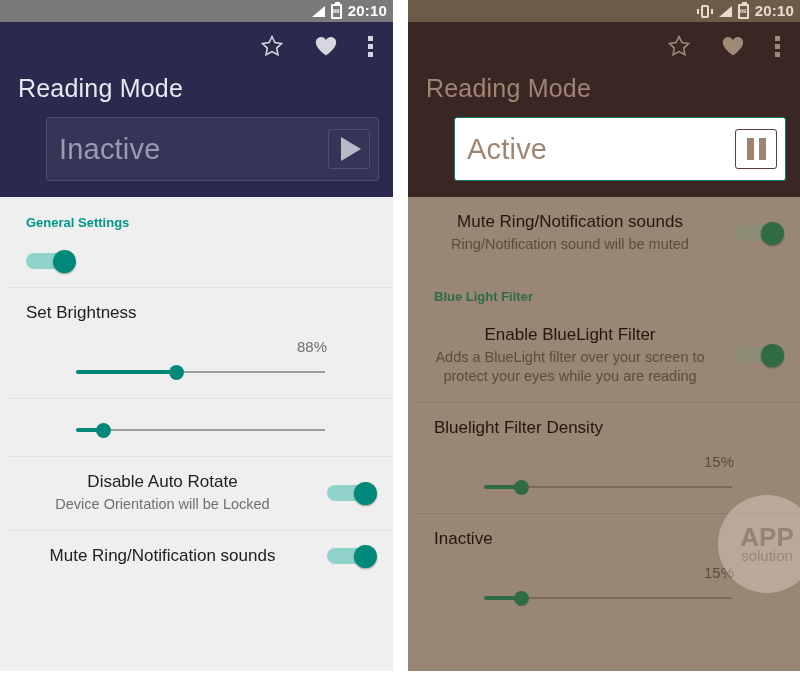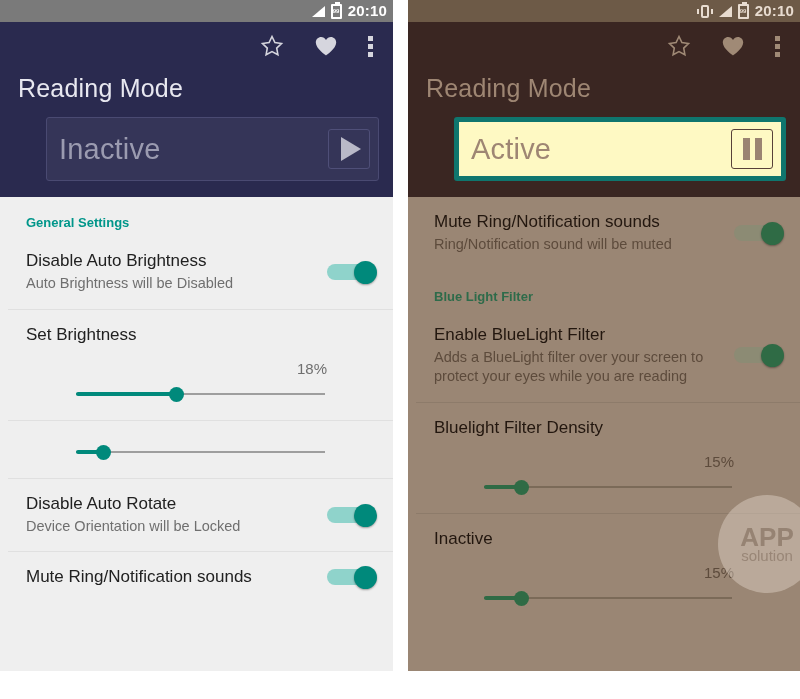--- a/index.html
+++ b/index.html
@@ -95,21 +95,21 @@
     padding:4px 0 14px 0;
   }
   .left  .app-title{ color:#e8e8f0; }
   .right .app-title{ color:#9e8673; }
 
   .state-box{
     height:64px; border-radius:3px; display:flex; align-items:center;
     justify-content:space-between; padding:0 8px 0 12px;margin-left:28px;
   }
   .left  .state-box{ background:#353558; border:1px solid #4a4a72; }
-  .right .state-box{ background:#fef9c3; border:5px solid #0f766e; }
+  .right .state-box{ background:#ffffff; border:1px solid #0f766e; }
 
   .state-text{ font-size:29px; font-weight:300; letter-spacing:.2px; }
   .left  .state-text{ color:#9b9bb0; }
   .right .state-text{ color:#9e8673; }
 
   .state-btn{
     width:42px; height:40px; border-radius:3px;
     display:flex; align-items:center; justify-content:center;
   }
   .left  .state-btn{ border:1px solid #4f4f78; }
@@ -134,21 +134,21 @@
   .left  .section-head{ color:#00968a; }
   .right .section-head{ color:#2e6b4a; }
 
   .row{ position:relative; padding:14px 16px 16px 26px; }
   .row.divider:after{
     content:""; position:absolute; left:8px; right:0; bottom:0; height:1px;
   }
   .left  .row.divider:after{ background:#e0e0e0; }
   .right .row.divider:after{ background:#8d7b6a; }
 
-  .row-main{ display:flex; align-items:center; justify-content:space-between; gap:28px; }
+  .row-main{ display:flex; align-items:center; justify-content:space-between; gap:28px;text-align:center; }
   .row-texts{ flex:1 1 auto; min-width:0; }
 
   .row-title{ font-size:17px; line-height:1.3; }
   .left  .row-title{ color:#212121; }
   .right .row-title{ color:#23170f; }
 
   .row-sub{ font-size:14.5px; line-height:1.35; margin-top:2px; }
   .left  .row-sub{ color:#6f6f6f; }
   .right .row-sub{ color:#5d4b3c; }
 
@@ -241,34 +241,30 @@
           <i class="play-tri"></i>
         </span>
       </div>
     </div>
 
     <div class="content">
       <div class="section-head">General Settings</div>
 
       <div class="row divider">
         <div class="row-main">
-          <div class="row-texts">
-            <div class="row-title">Disable Auto Brightness</div>
-            <div class="row-sub">Auto Brightness will be Disabled</div>
-          </div>
           <span class="toggle">
               <i class="track"></i>
               <i class="thumb"></i>
             </span>
         </div>
       </div>
 
       <div class="row divider">
         <div class="row-title">Set Brightness</div>
-        <div class="slider-val">18%</div>
+        <div class="slider-val">88%</div>
         <div class="slider">
           <i class="rail"></i>
             <i class="fill" style="width:40%"></i>
             <i class="knob" style="left:40%"></i>
         </div>
       </div>
 
       <div class="row divider">
         <div class="slider">
           <i class="rail"></i>

